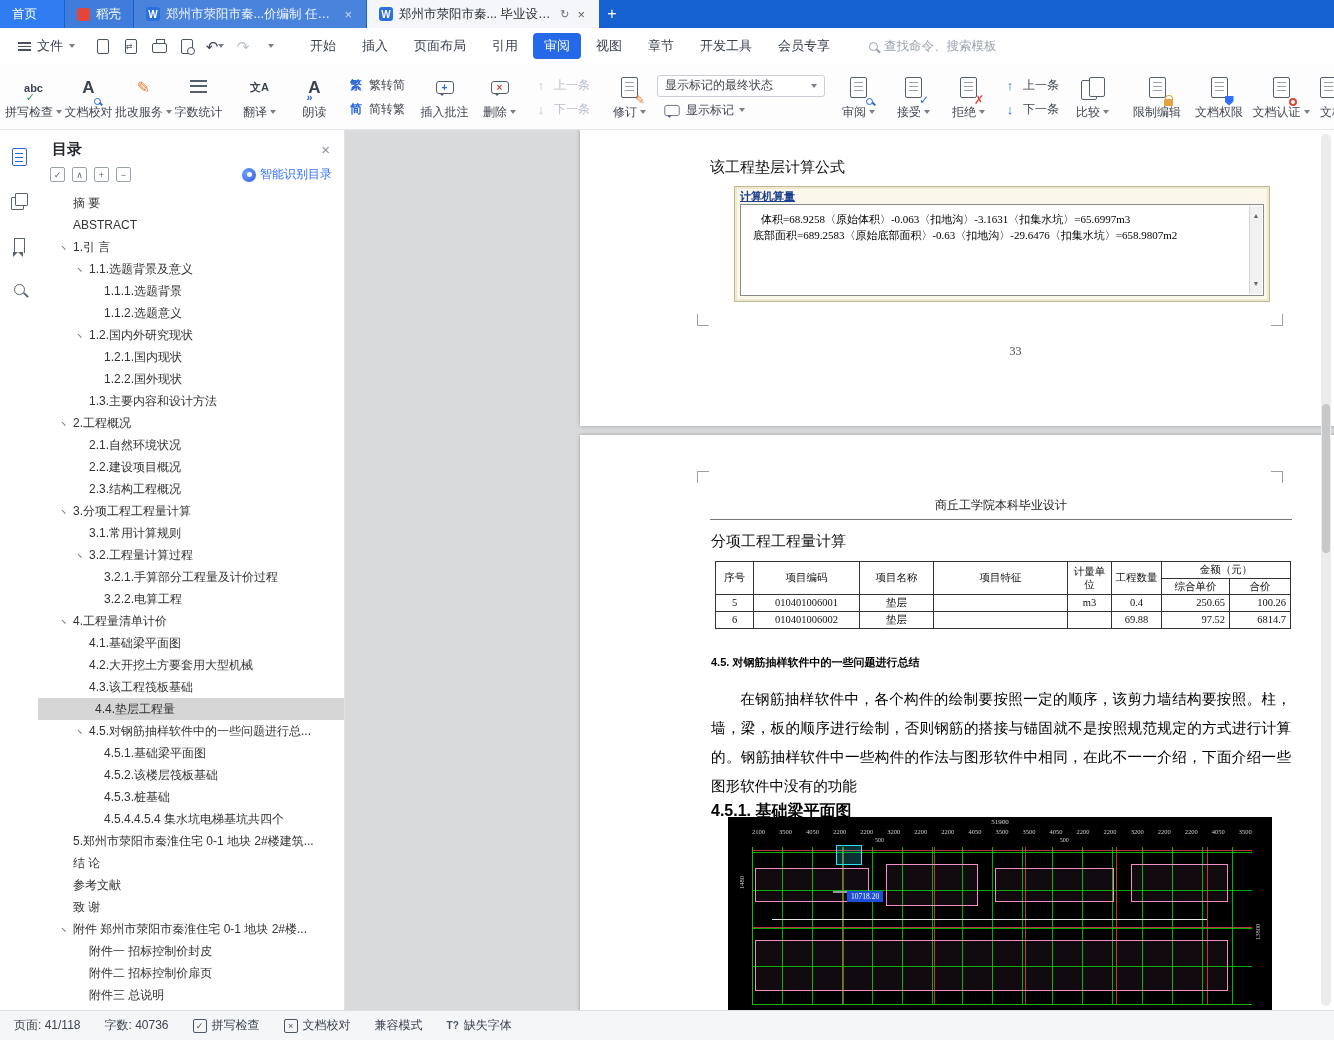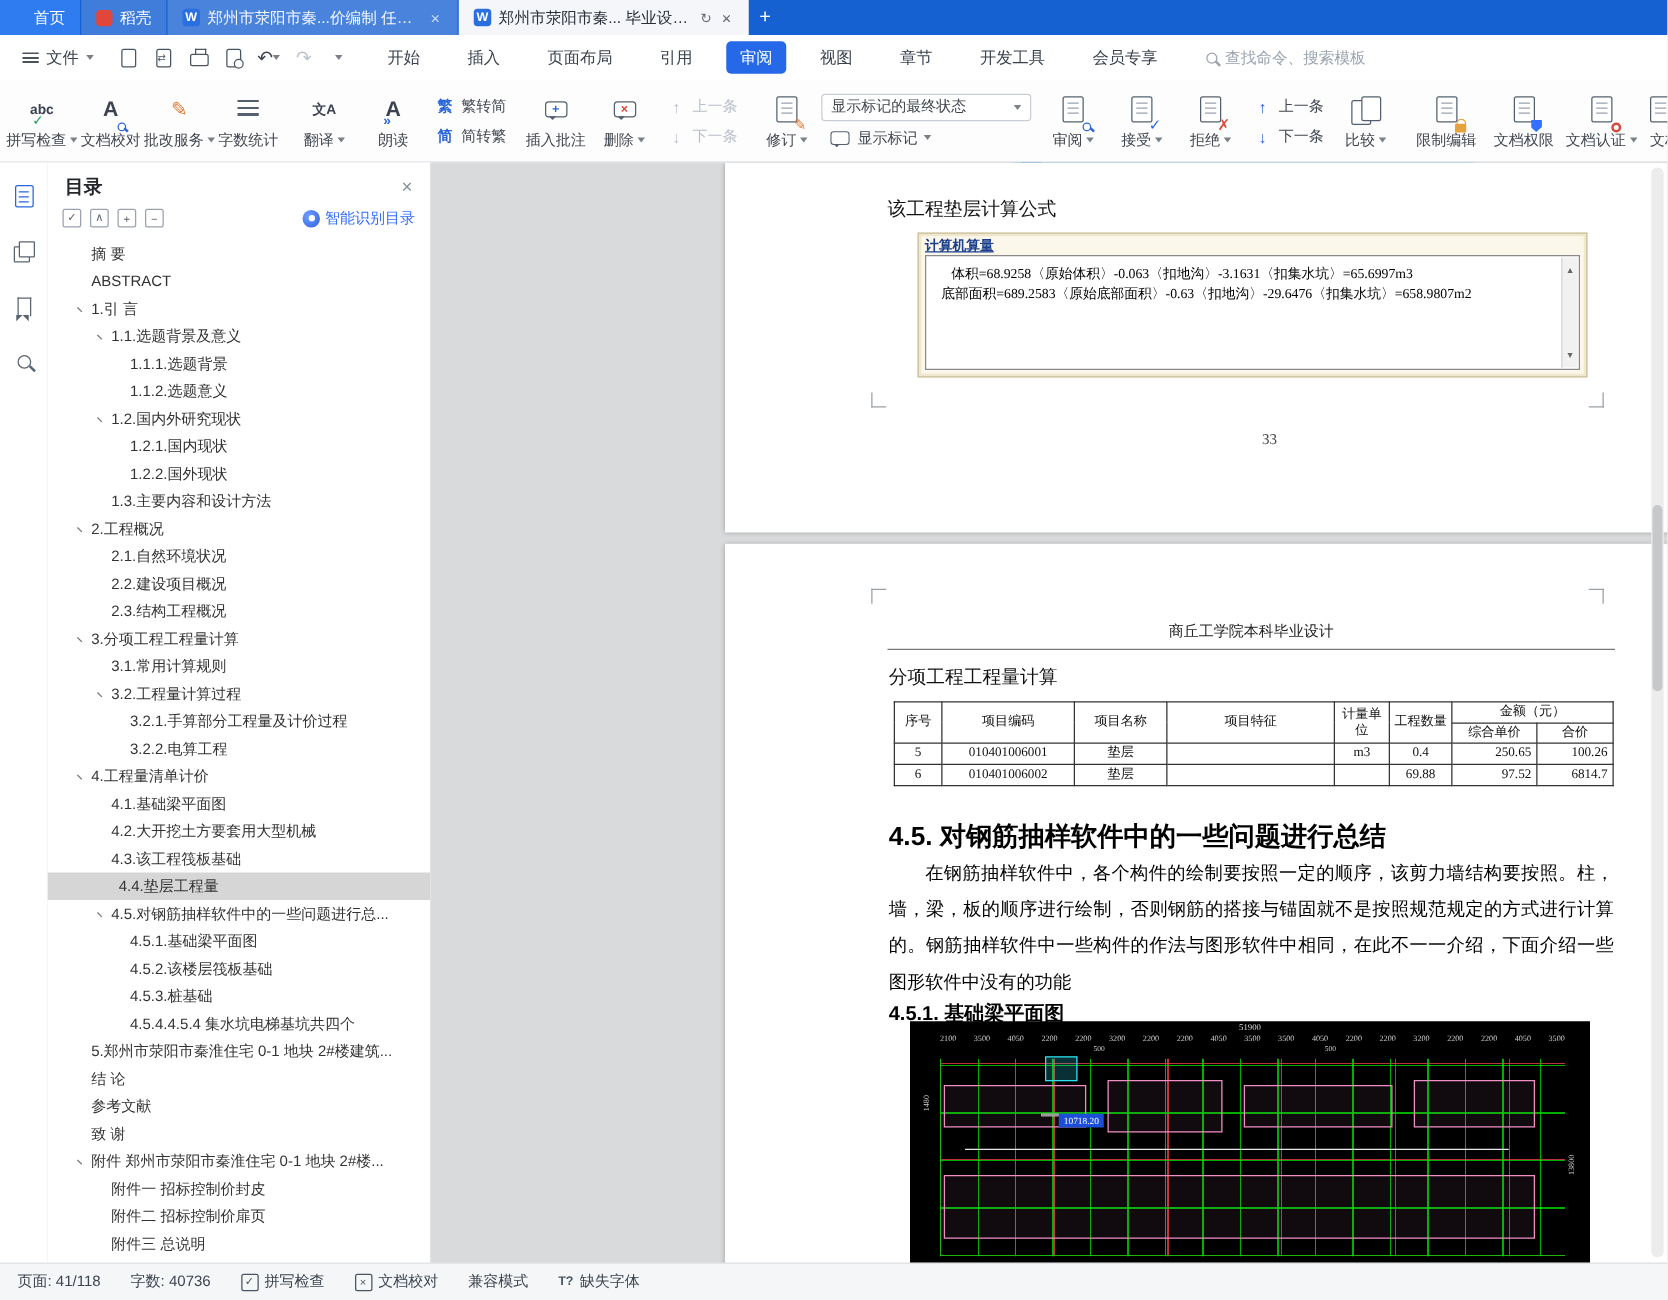--- a/index.html
+++ b/index.html
@@ -3,21 +3,21 @@
 <meta charset="utf-8">
 <style>
   * { margin:0; padding:0; box-sizing:border-box; }
   html,body { width:1334px; height:1040px; overflow:hidden; }
   body { font-family:"Liberation Sans","DejaVu Sans",sans-serif; font-size:12px; color:#333; background:#d9dadb; position:relative; }
   button { border:none; background:none; font:inherit; color:inherit; cursor:pointer; }
 
   
   .titlebar { height:28px; background:#1661d2; display:flex; align-items:stretch; }
   .ttab { display:flex; align-items:center; gap:6px; padding:0 12px; font-size:12.5px; color:#fff; cursor:pointer; }
-  .ttab.home { background:#2f7bf0; min-width:64px; justify-content:flex-end; }
+  .ttab.home { background:#2f7bf0; min-width:64px; justify-content:flex-start; }
   .ttab.docer { background:rgba(255,255,255,.18); margin-left:1px; }
   .docer-logo { width:13px; height:13px; background:#e2453a; border-radius:3px; flex:none; }
   .ttab.doc { background:rgba(255,255,255,.22); color:#f2f6fc; max-width:232px; margin-left:1px; }
   .ttab.doc.active { background:#f4f6f9; color:#2a2f38; }
   .wlogo { width:14px; height:14px; background:#2a6fe0; border-radius:3px; color:#fff; font-size:10px; font-weight:bold; display:flex; align-items:center; justify-content:center; flex:none; }
   .ttab .title { white-space:nowrap; overflow:hidden; text-overflow:ellipsis; }
   .tclose { font-size:13px; opacity:.75; padding:0 2px; flex:none; }
   .tsync { font-size:11px; opacity:.7; flex:none; }
   .newtab { width:26px; display:flex; align-items:center; justify-content:center; color:#fff; font-size:16px; cursor:pointer; }
 
@@ -28,21 +28,21 @@
   .caret { width:0; height:0; border-left:3.5px solid transparent; border-right:3.5px solid transparent; border-top:4px solid #7a8088; display:inline-block; }
   .qat { display:flex; align-items:center; gap:4px; margin:0 6px; }
   .qbtn { width:24px; height:24px; display:flex; align-items:center; justify-content:center; border-radius:3px; }
   .pgs { width:12px; height:15px; border:1.4px solid #4a5563; border-radius:2px; position:relative; background:#fff; }
   .pgs.swap::after { content:"⇄"; position:absolute; font-size:8px; left:0; top:2px; color:#4a5563; }
   .pgs.mag::after { content:""; position:absolute; right:-3px; bottom:-2px; width:6px; height:6px; border:1.3px solid #4a5563; border-radius:50%; background:#fff; }
   .prt { width:15px; height:10px; border:1.4px solid #4a5563; border-radius:2px; position:relative; margin-top:3px; }
   .prt::before { content:""; position:absolute; top:-5px; left:3px; width:7px; height:4px; border:1.4px solid #4a5563; border-bottom:none; }
   .uglyph { font-size:15px; color:#3a424e; line-height:1; }
   .uglyph.dis { color:#bcc2cb; }
-  .menu-tabs { display:flex; align-items:center; gap:16px; margin-left:8px; }
+  .menu-tabs { display:flex; align-items:center; gap:4px; margin-left:8px; }
   .mtab { padding:4px 11px; font-size:13px; color:#3a424e; border-radius:4px; cursor:pointer; white-space:nowrap; }
   .mtab.active { background:#2569e8; color:#fff; }
   .msearch { display:flex; align-items:center; gap:6px; margin-left:26px; color:#9aa2ad; font-size:12.5px; cursor:text; }
   .magico { width:9px; height:9px; border:1.5px solid #9aa2ad; border-radius:50%; position:relative; }
   .magico::after { content:""; position:absolute; width:5px; height:1.5px; background:#9aa2ad; transform:rotate(45deg); right:-4px; bottom:-2px; }
 
   
   .ribbon { height:66px; background:#fdfdfe; border-bottom:1px solid #e2e4e8; display:flex; align-items:stretch; padding:2px 6px 0 6px; overflow:hidden; }
   .rsep { width:1px; background:#e6e8eb; margin:5px 3px; }
   .rgroup { display:flex; align-items:stretch; }
@@ -141,21 +141,21 @@
   .cm-tl { border-left:1px solid; border-top:1px solid; }
   .cm-tr { border-right:1px solid; border-top:1px solid; }
   .pnum { position:absolute; left:0; right:0; top:214px; text-align:center; font-size:12px; color:#444; }
 
   .p2-header { position:absolute; left:130px; width:582px; top:62px; text-align:center; font-size:12px; color:#222; }
   .p2-rule { position:absolute; left:130px; width:582px; top:84px; border-top:1px solid #777; }
   .p2-ttitle { position:absolute; left:131px; top:97px; font-size:15px; color:#111; }
   .ptable { position:absolute; left:135px; top:126px; width:575px; border-collapse:collapse; font-size:10.5px; color:#111; table-layout:fixed; }
   .ptable th,.ptable td { border:1px solid #333; font-weight:normal; padding:1px 2px; text-align:center; line-height:1.3; overflow:hidden; }
   .ptable td.num { text-align:right; padding-right:4px; }
-  .h45 { position:absolute; left:131px; top:220px; font-size:21px; font-weight:bold; color:#000; }
+  .h45 { position:absolute; left:131px; top:220px; font-size:11px; font-weight:bold; color:#000; }
   .para { position:absolute; left:131px; top:250px; width:580px; font-size:14.6px; line-height:29px; text-indent:2em; text-align:justify; color:#000; }
   .h451 { position:absolute; left:131px; top:366px; font-size:16px; font-weight:bold; color:#000; }
 
   .cad { position:absolute; left:148px; top:382px; width:544px; height:212px; background:#000; overflow:hidden; }
   .cad-grid { position:absolute; left:24px; right:20px; top:30px; bottom:24px;
     background-image:
       repeating-linear-gradient(90deg, rgba(0,205,0,.85) 0 1px, transparent 1px 30px),
       repeating-linear-gradient(0deg, rgba(0,205,0,.85) 0 1px, transparent 1px 38px),
       repeating-linear-gradient(90deg, rgba(255,70,70,.75) 0 1px, transparent 1px 91px),
       repeating-linear-gradient(0deg, rgba(255,70,70,.75) 0 1px, transparent 1px 77px); }

